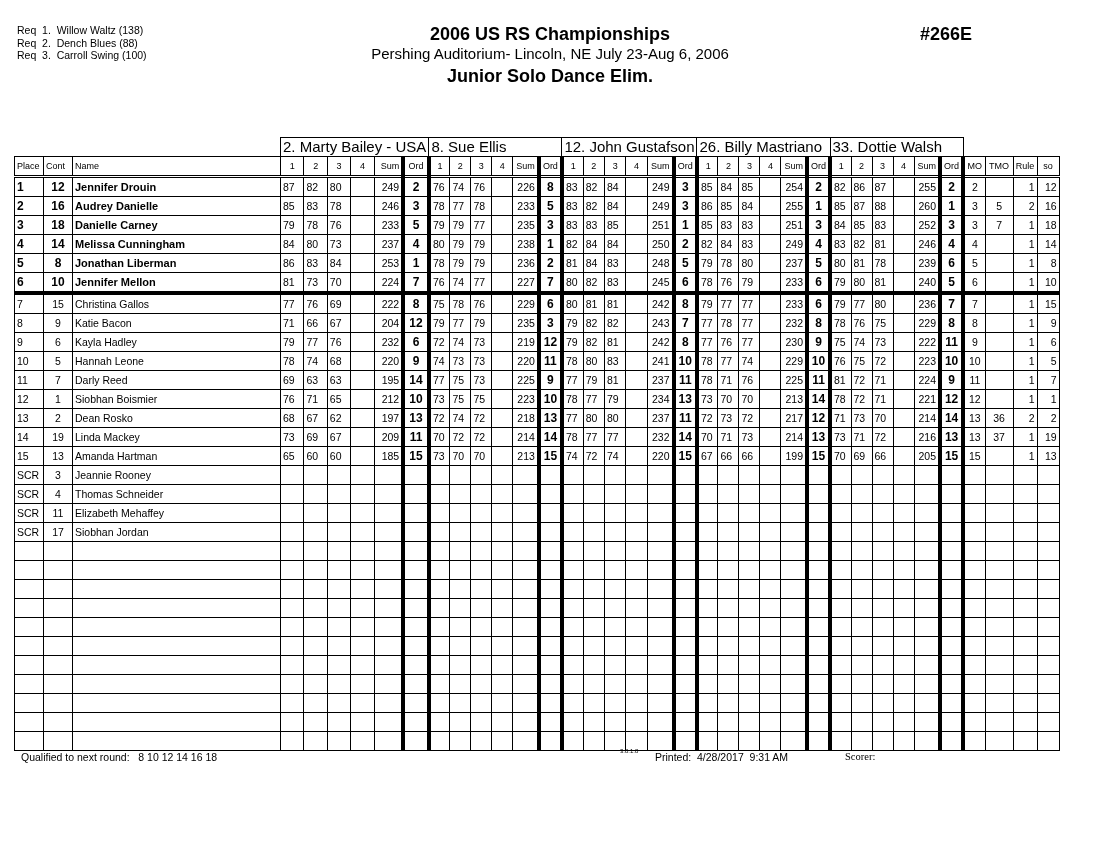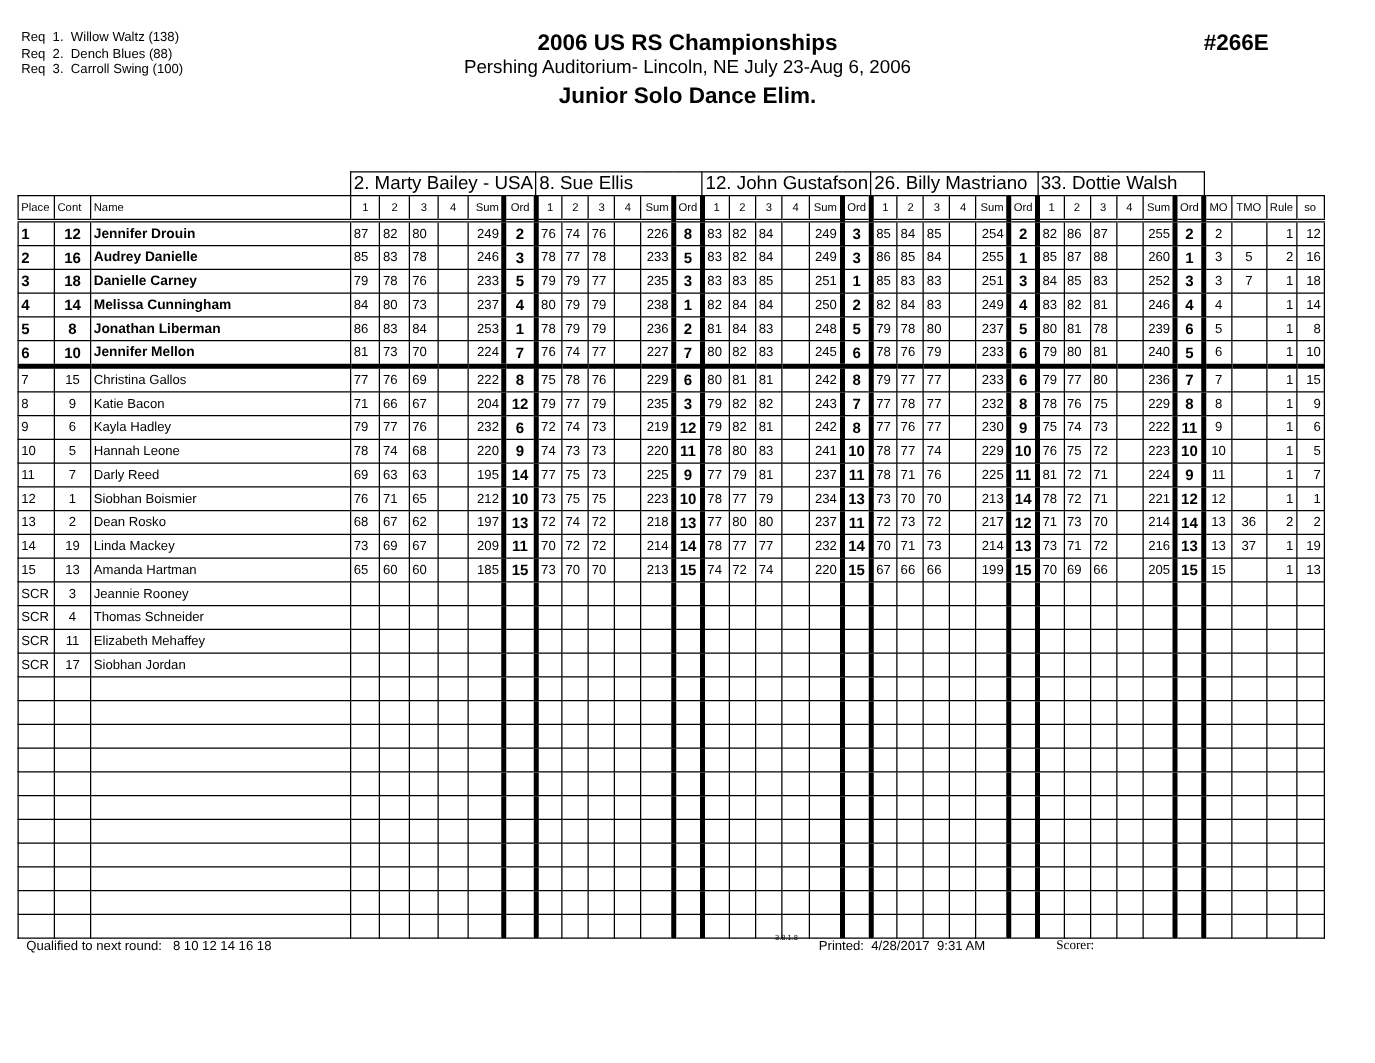--- a/index.html
+++ b/index.html
@@ -5,21 +5,21 @@
   html, body { margin: 0; padding: 0; background: #ffffff; }
   body { width: 1100px; height: 850px; position: relative; overflow: hidden;
          font-family: "Liberation Sans", sans-serif; color: #000; }
   .req { position: absolute; left: 17px; top: 24px; font-size: 10.5px; line-height: 12.5px; }
   .req div { white-space: pre; }
   .title-block { position: absolute; left: 300px; width: 500px; top: 24px; text-align: center; }
   .t1 { font-size: 18px; font-weight: bold; line-height: 21px; }
   .t2 { font-size: 15px; line-height: 17px; }
   .t3 { font-size: 18px; font-weight: bold; line-height: 24px; margin-top: 2px; }
   .t4 { font-size: 17px; line-height: 21px; }
-  .evno { position: absolute; left: 963px; top: 24px; font-size: 18px; font-weight: bold; }
+  .evno { position: absolute; left: 920px; top: 24px; font-size: 18px; font-weight: bold; }
 
   table.grid { position: absolute; left: 14px; top: 137px; border-collapse: collapse;
                table-layout: fixed; font-size: 10.5px; }
   table.grid td { border: 1px solid #000; height: 18px; padding: 0 2px; overflow: hidden;
                   white-space: nowrap; line-height: 18px; }
   table.grid tr.judge-row td { height: 17px; font-size: 15px; }
   table.grid tr.judge-row td.blank { border: none; }
   table.grid tr.hdr td { height: 17px; font-size: 9px; border-bottom: 3px double #000; margin-left: 20px; }
   table.grid tr.hdr td.lbl { font-size: 9px; }
   table.grid tr.cut td { border-bottom: 4px solid #000; }

